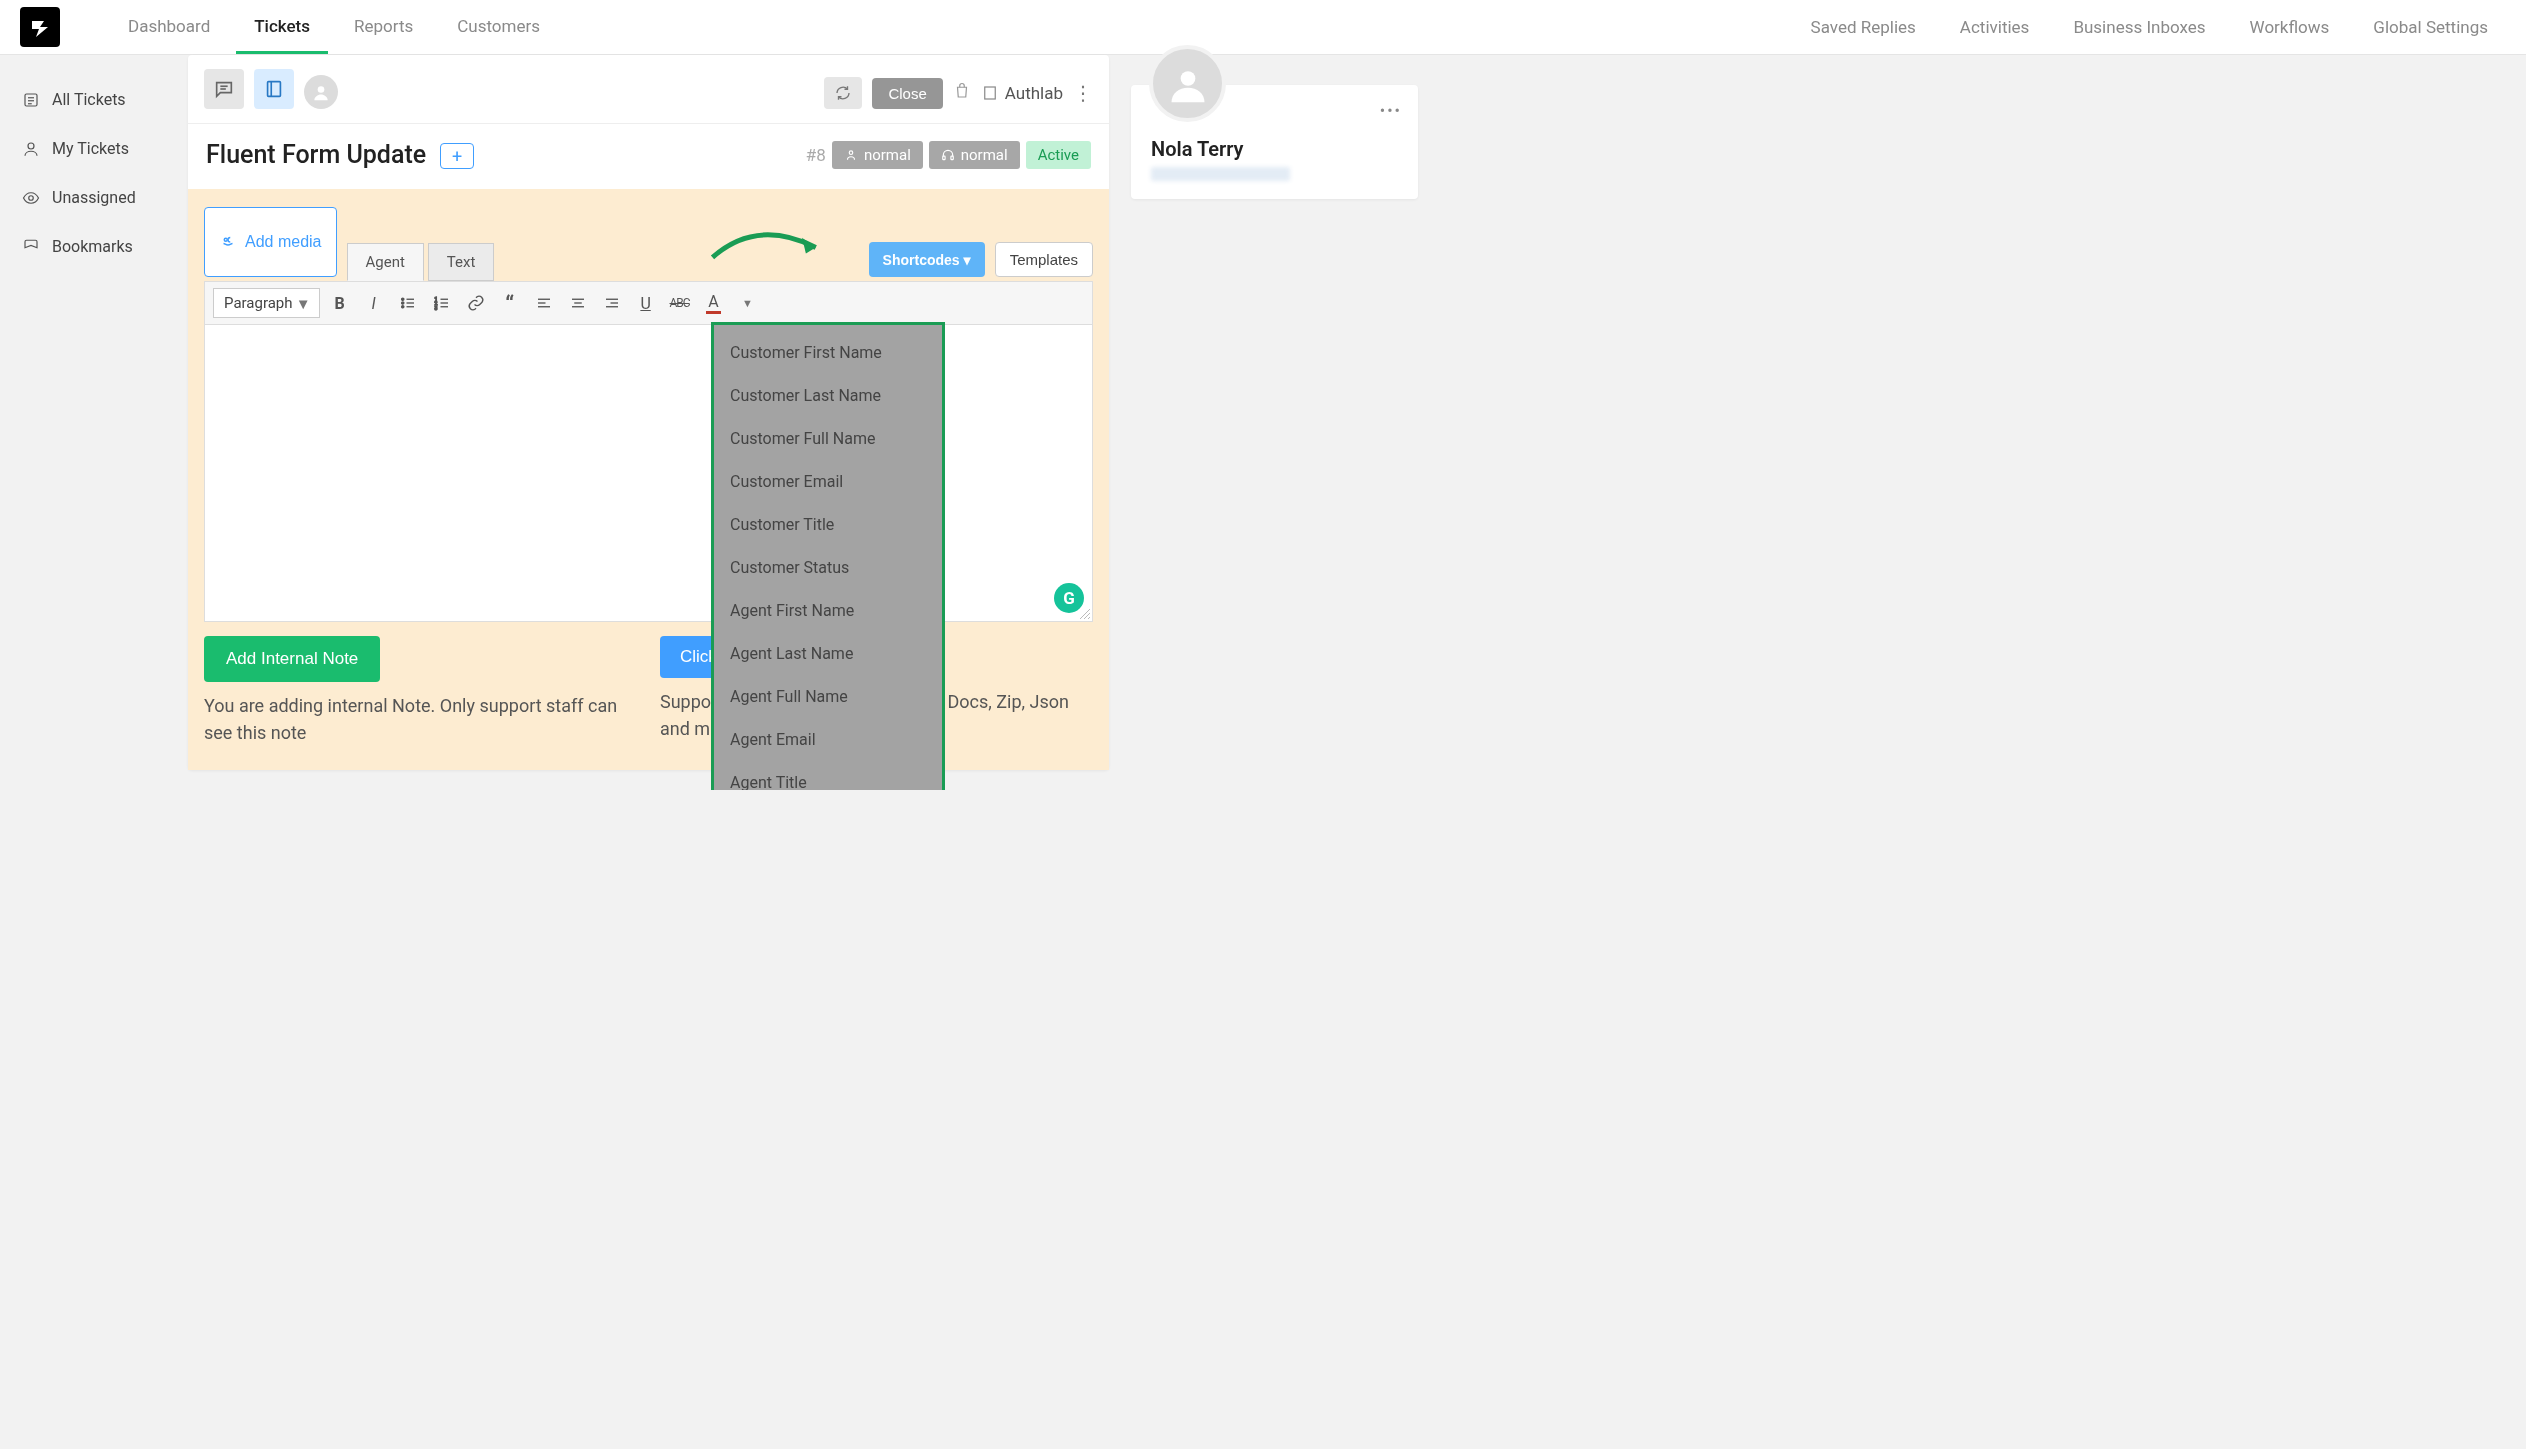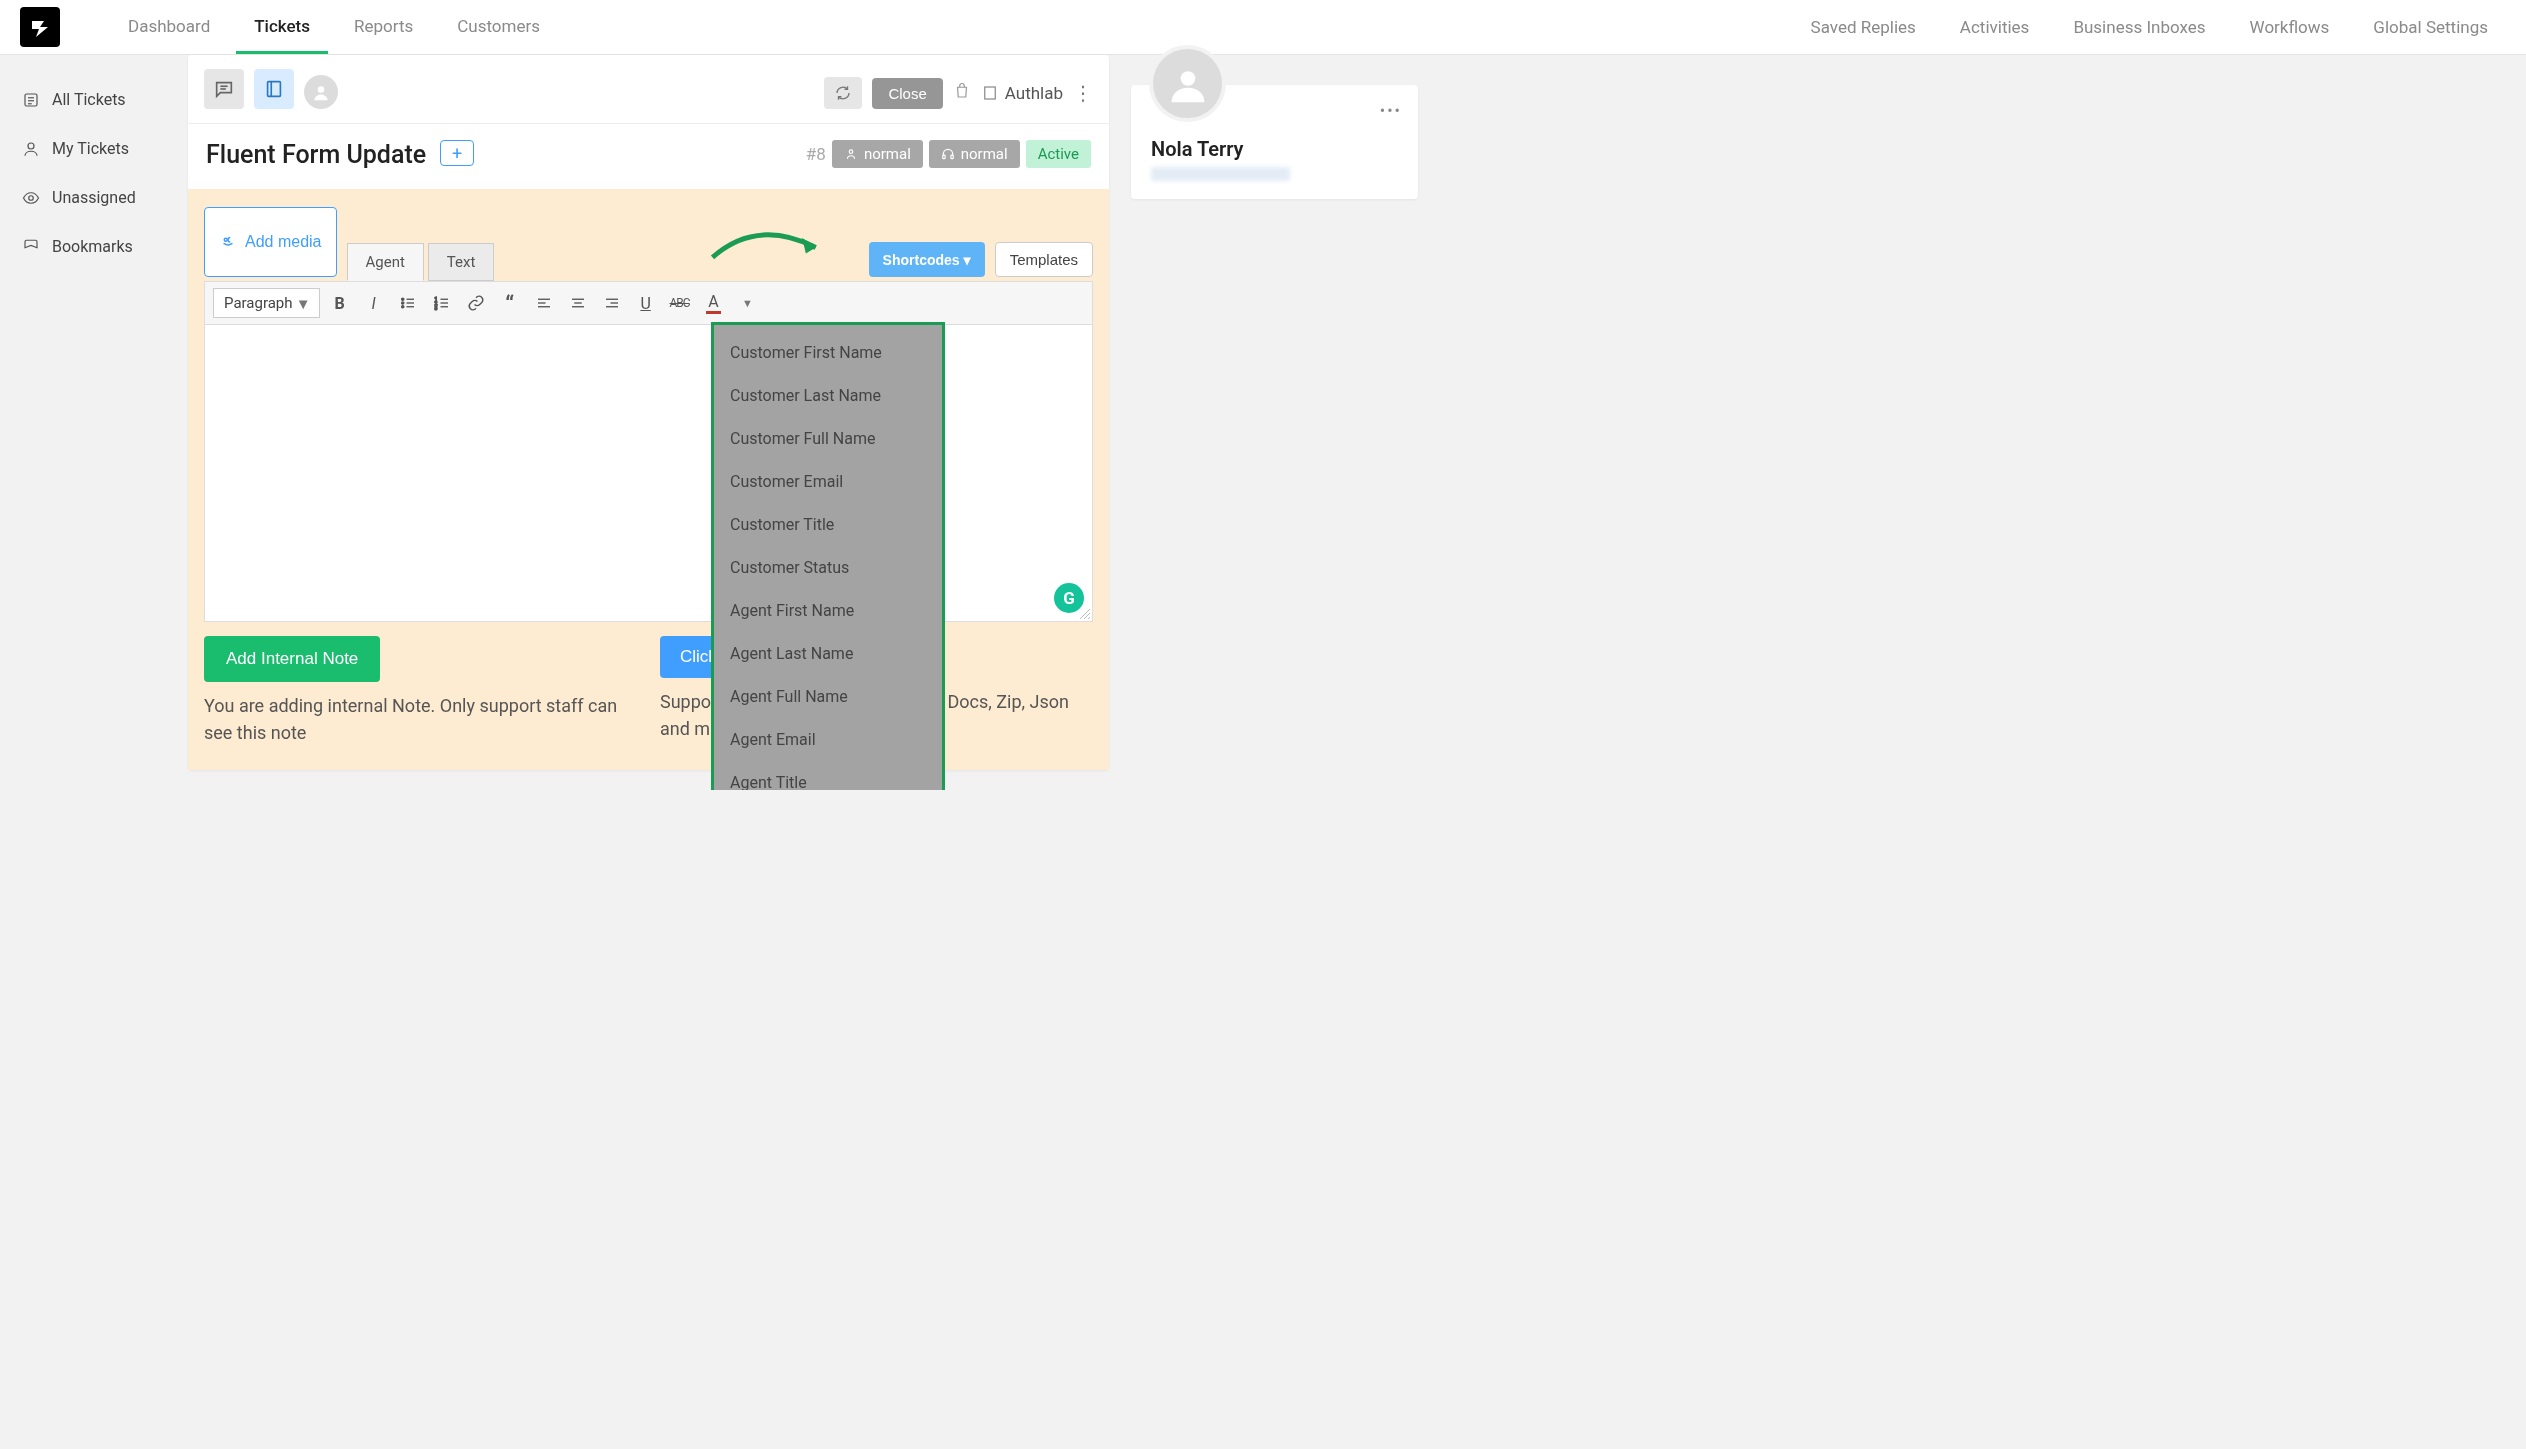--- a/index.html
+++ b/index.html
@@ -33,21 +33,21 @@
 .topbar-right { margin-left: auto; display: flex; align-items: center; gap: 10px; }
 .icon-btn-sm { width: 38px; height: 32px; background: #e6e6e6; border-radius: 4px; display: flex; align-items: center; justify-content: center; cursor: pointer; }
 .icon-btn-sm svg { width: 18px; height: 18px; stroke: #777; fill: none; stroke-width: 1.8; }
 .close-btn { background: #969696; color: #fff; padding: 7px 16px; border-radius: 4px; font-size: 15px; cursor: pointer; border: none; }
 .plain-icon { color: #999; cursor: pointer; }
 .plain-icon svg { width: 18px; height: 18px; stroke: #999; fill: none; stroke-width: 1.6; }
 .business-link { color: #555; font-size: 17px; display: flex; align-items: center; gap: 6px; cursor: pointer; }
 .more-dots { color: #777; cursor: pointer; font-size: 20px; }
 
 
-.title-row { display: flex; align-items: flex-start; padding: 16px 18px 20px; gap: 14px; }
+.title-row { display: flex; align-items: flex-end; padding: 16px 18px 20px; gap: 14px; }
 .ticket-title { font-size: 25px; font-weight: 500; color: #222; }
 .add-tag { width: 34px; height: 26px; border: 1px solid #409eff; color: #409eff; border-radius: 4px; display: flex; align-items: center; justify-content: center; cursor: pointer; font-size: 18px; }
 .title-right { margin-left: auto; display: flex; align-items: center; gap: 6px; }
 .ticket-id { color: #aaa; font-size: 17px; }
 .badge { padding: 5px 12px; border-radius: 3px; font-size: 15px; color: #fff; display: inline-flex; align-items: center; gap: 6px; }
 .badge.grey { background: #a7a7a7; }
 .badge.green { background: #c1f1d6; color: #1a9c54; }
 .badge svg { width: 14px; height: 14px; stroke: #fff; fill: none; stroke-width: 2; }
 
 

